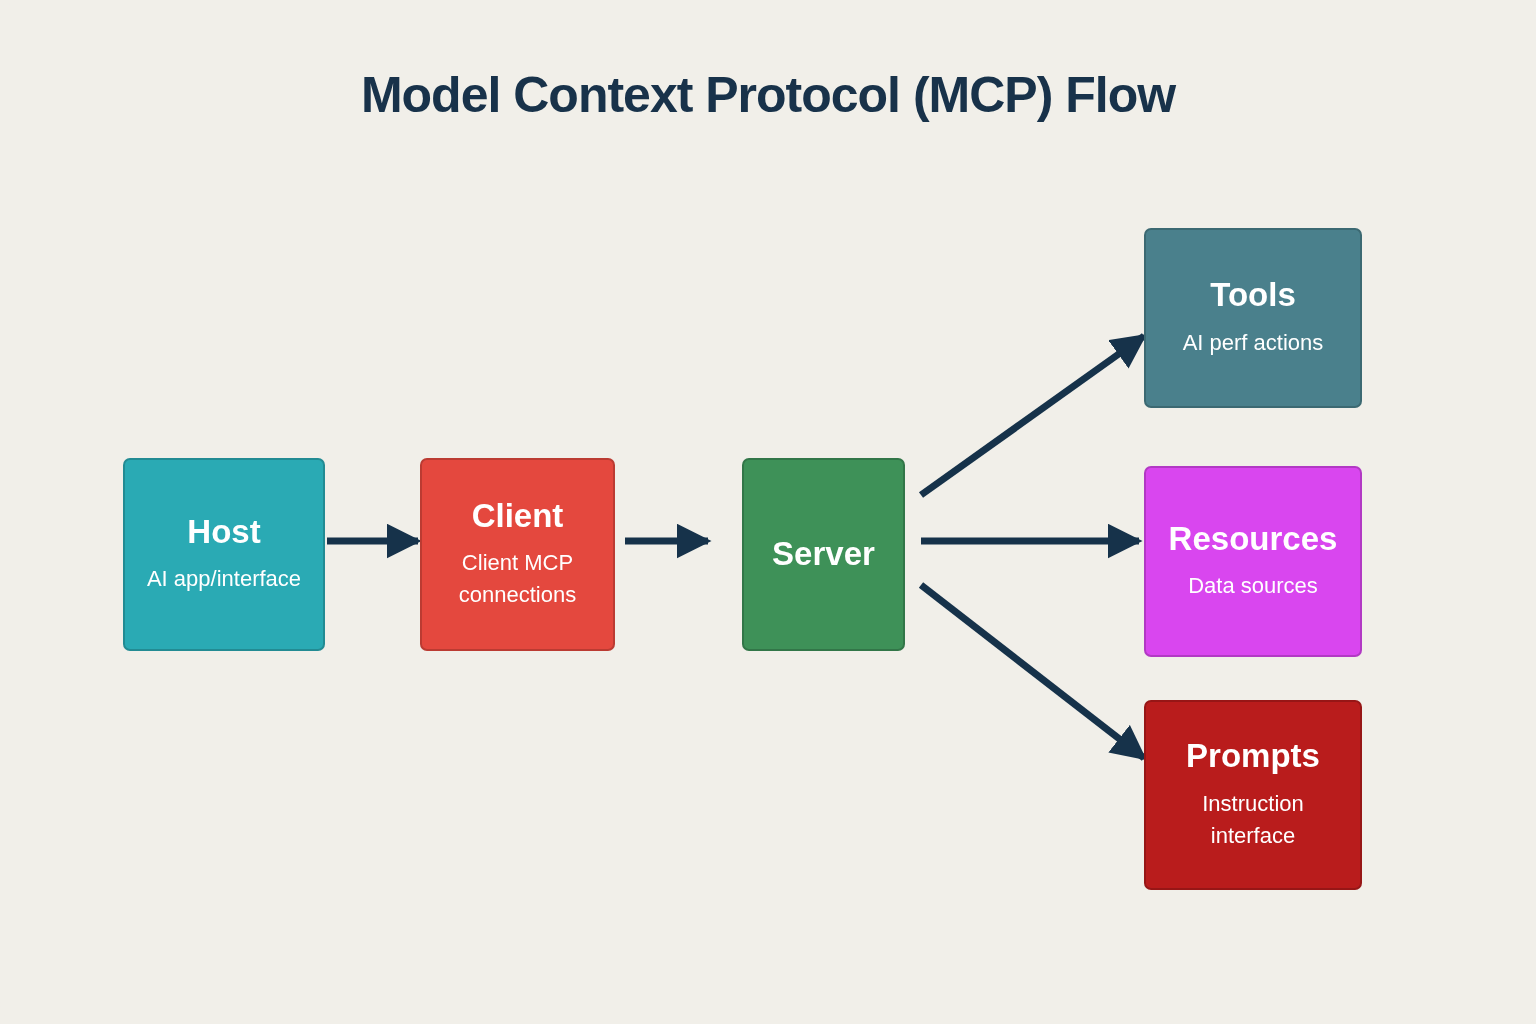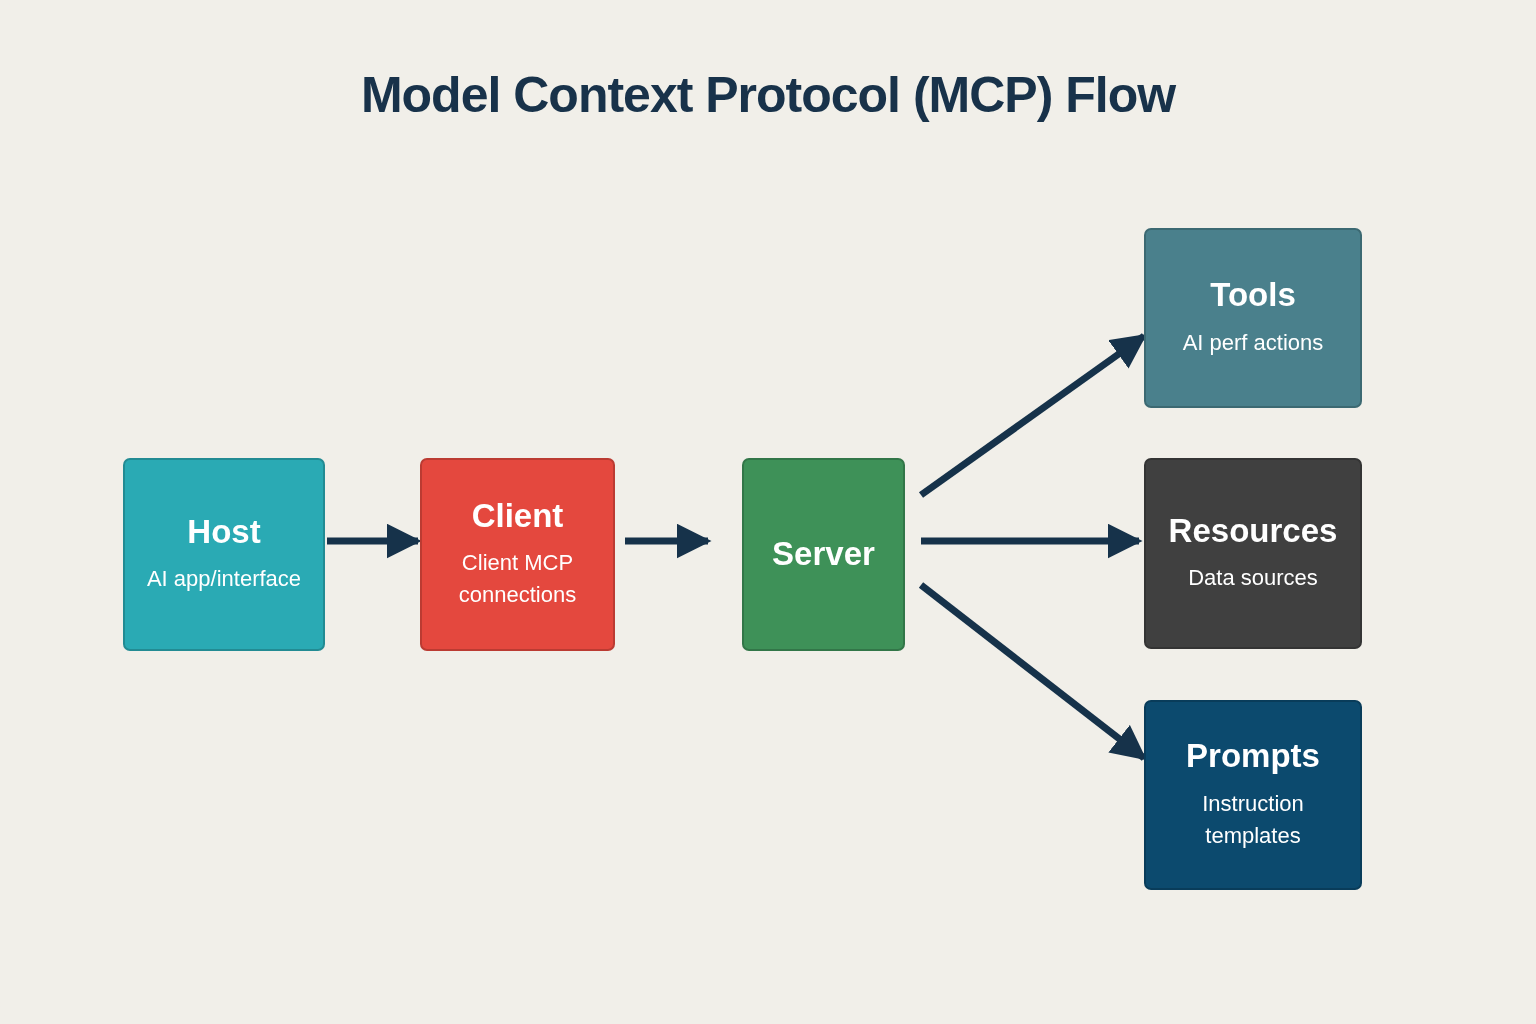--- a/index.html
+++ b/index.html
@@ -107,24 +107,24 @@
 
   <div class="node" id="node-server" style="background-color: rgb(62, 145, 88);">
     <div class="node-label">Server</div>
   </div>
 
   <div class="node" id="node-tools" style="background-color: rgb(74, 128, 140);">
     <div class="node-label">Tools</div>
     <div class="node-desc">AI perf actions</div>
   </div>
 
-  <div class="node" id="node-resources" style="background-color: #404040;">
+  <div class="node" id="node-resources" style="background-color: #d946ef; margin-top: 8px;">
     <div class="node-label">Resources</div>
     <div class="node-desc">Data sources</div>
   </div>
 
-  <div class="node" id="node-prompts" style="background-color: #0c4a6e; align-items: center;">
+  <div class="node" id="node-prompts" style="background-color: #b91c1c; align-items: center;">
     <div class="node-label">Prompts</div>
     <div class="node-desc">Instruction
-templates</div>
+interface</div>
   </div>
 
 </div>
 
 </body></html>

